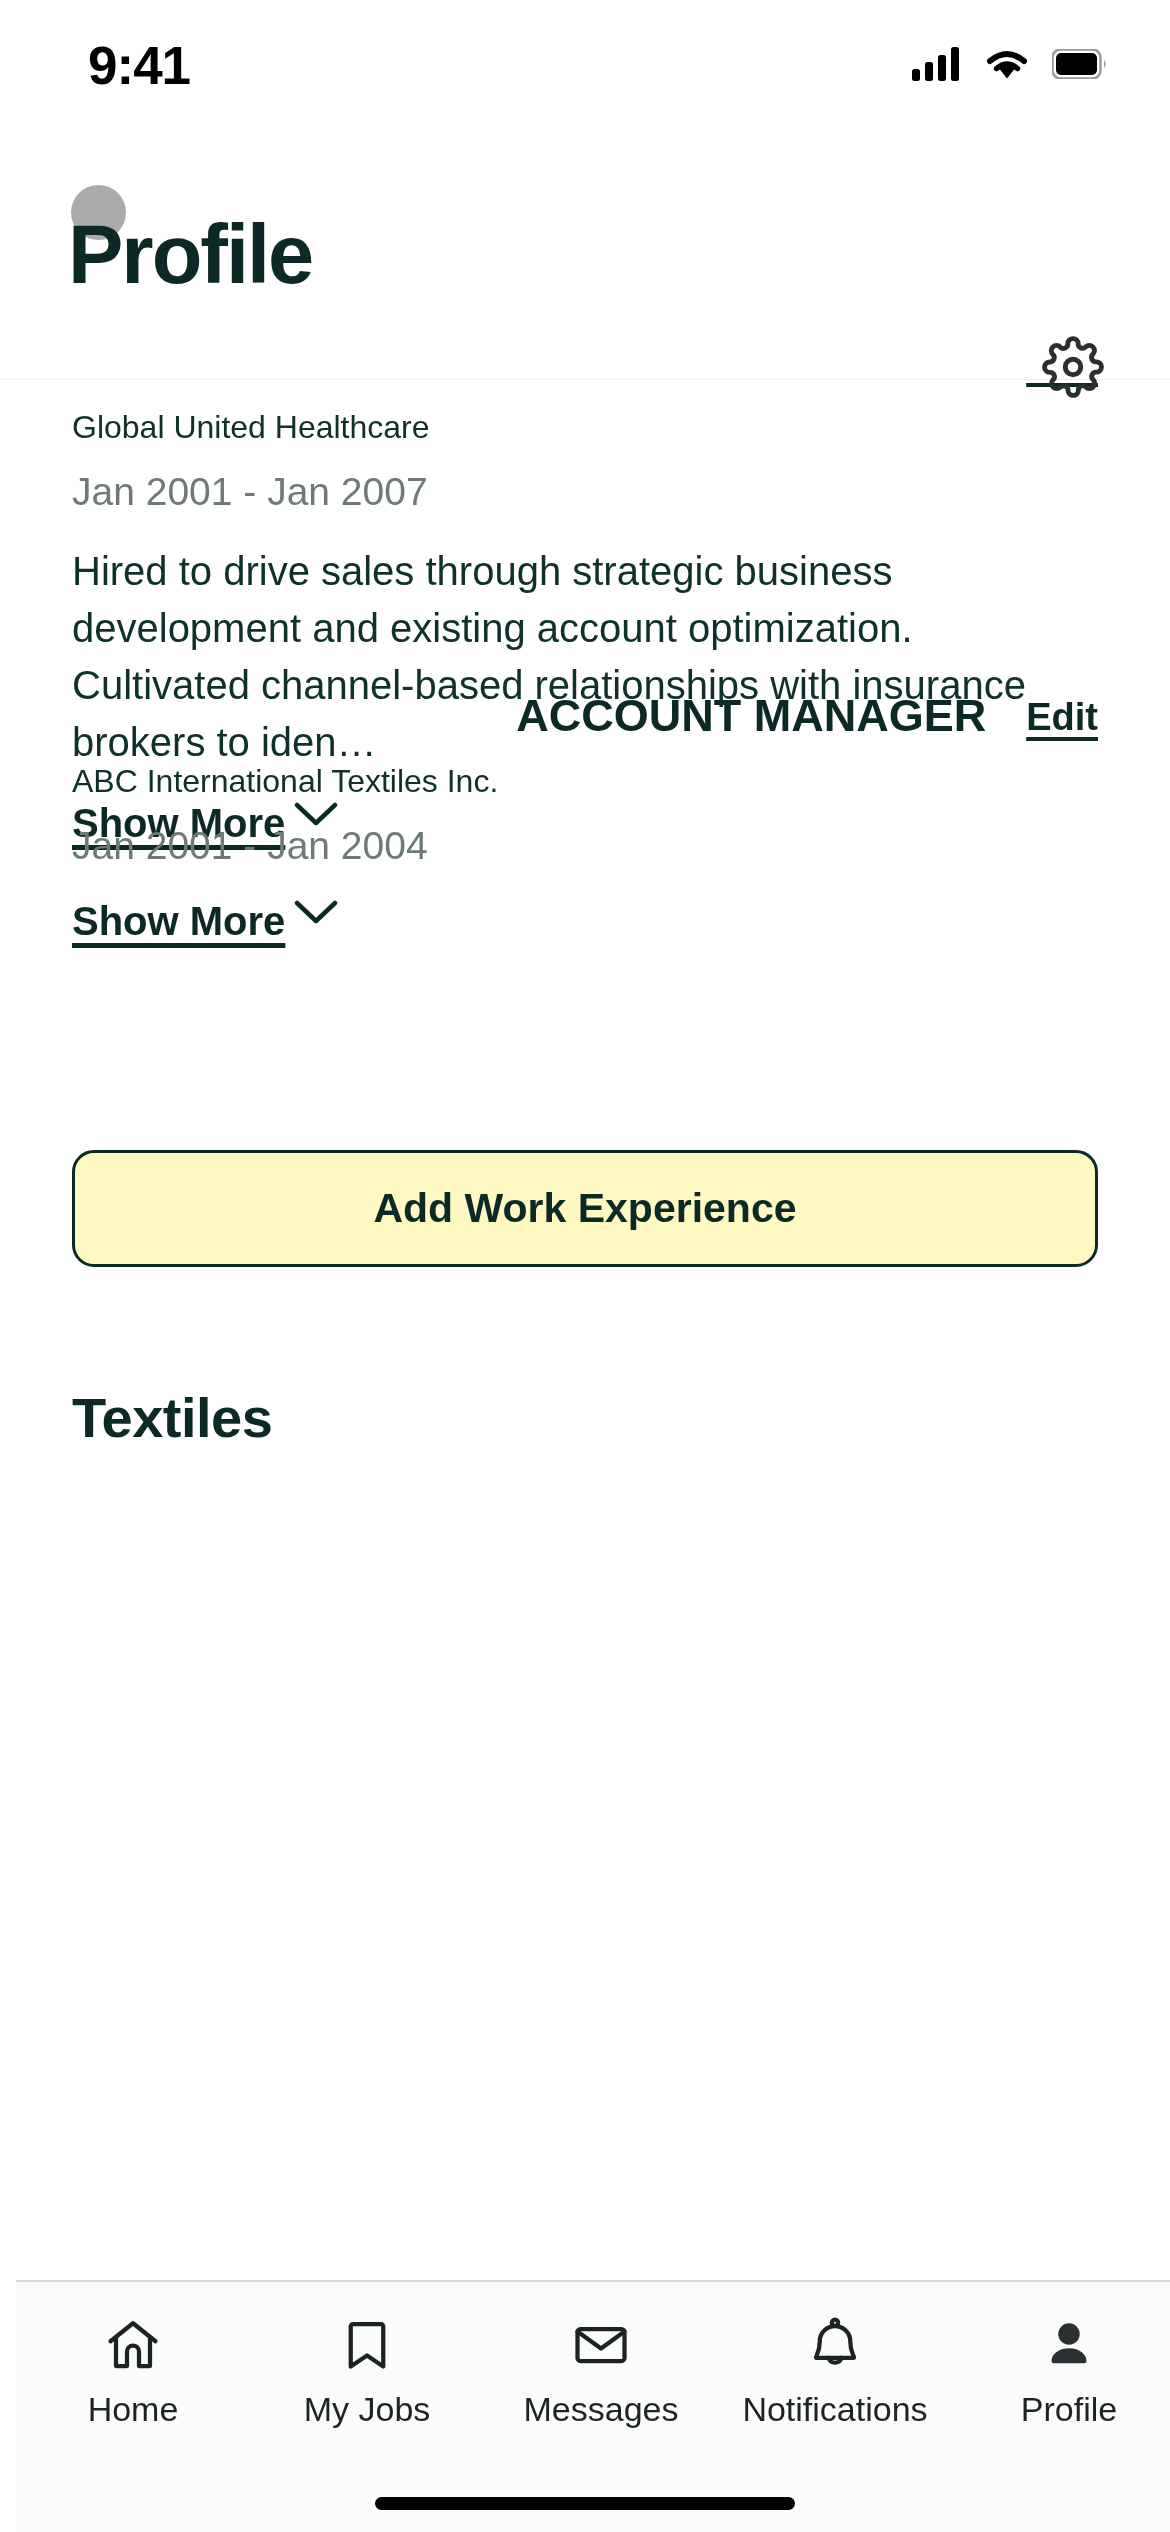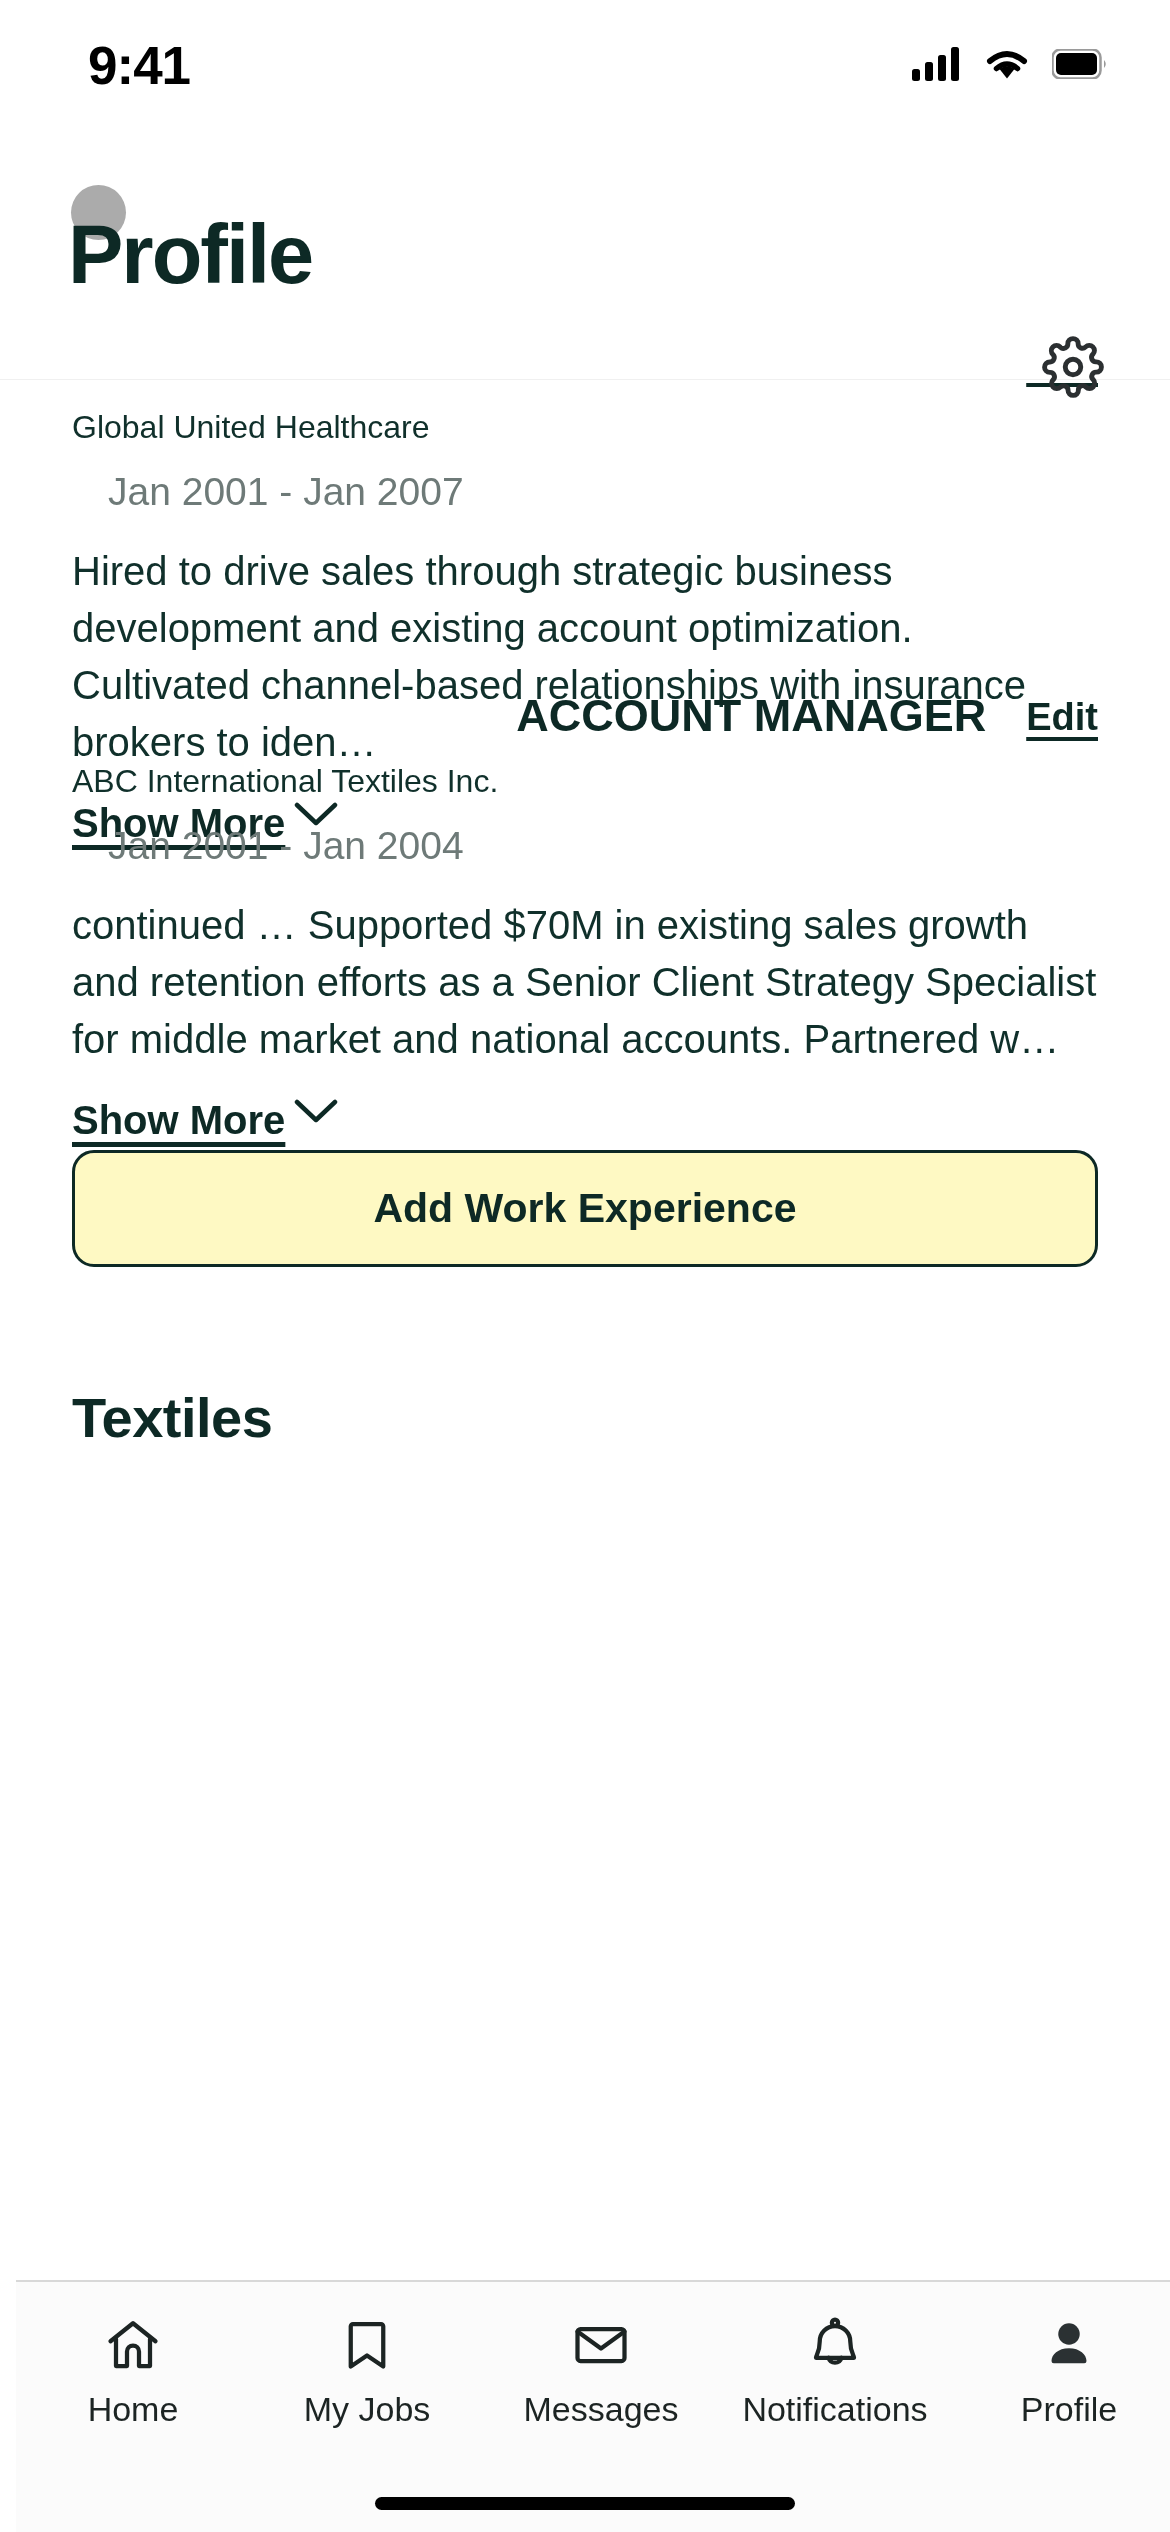--- a/index.html
+++ b/index.html
@@ -66,21 +66,21 @@
   .edit-link{
     font-size:38px; font-weight:700; color:#0d2925;
     text-decoration:underline; text-underline-offset:7px;
     text-decoration-thickness:4px; cursor:pointer;
     white-space:nowrap; margin-top:4px;
   }
   .job-company{
     font-size:32px; color:#10302b; margin-top:23px; line-height:1.2;
   }
   .job-dates{
-    font-size:39px; color:#6e7a78; margin-top:22px; line-height:1.2;margin-left:36px;
+    font-size:39px; color:#6e7a78; margin-top:22px; line-height:1.2;
   }
   .job-desc{
     font-size:40px; color:#10302b; margin-top:28px; line-height:1.42;
   }
   .show-more{
     display:inline-flex; align-items:flex-start; gap:9px;
     margin-top:30px; cursor:pointer;
   }
   .show-more-label{
     font-size:40px; font-weight:700; color:#0d2925;
@@ -195,21 +195,20 @@
     </div>
   </div>
 
   <div class="job job-second">
     <div class="job-head">
       <div class="job-title">ACCOUNT MANAGER</div>
       <div class="edit-link">Edit</div>
     </div>
     <div class="job-company">ABC International Textiles Inc.</div>
     <div class="job-dates">Jan 2001 - Jan 2004</div>
-    <div class="job-desc">continued … Supported $70M in existing sales growth and retention efforts as a Senior Client Strategy Specialist for middle market  and national accounts. Partnered w…</div>
     <div class="show-more">
       <span class="show-more-label">Show More</span>
       <span>
         <svg width="44" height="26" viewBox="0 0 44 26" fill="none" stroke="#0d2925" stroke-width="4.5" stroke-linecap="round" stroke-linejoin="round">
           <path d="M3 4 L22 22 L41 4"></path>
         </svg>
       </span>
     </div>
   </div>
 

